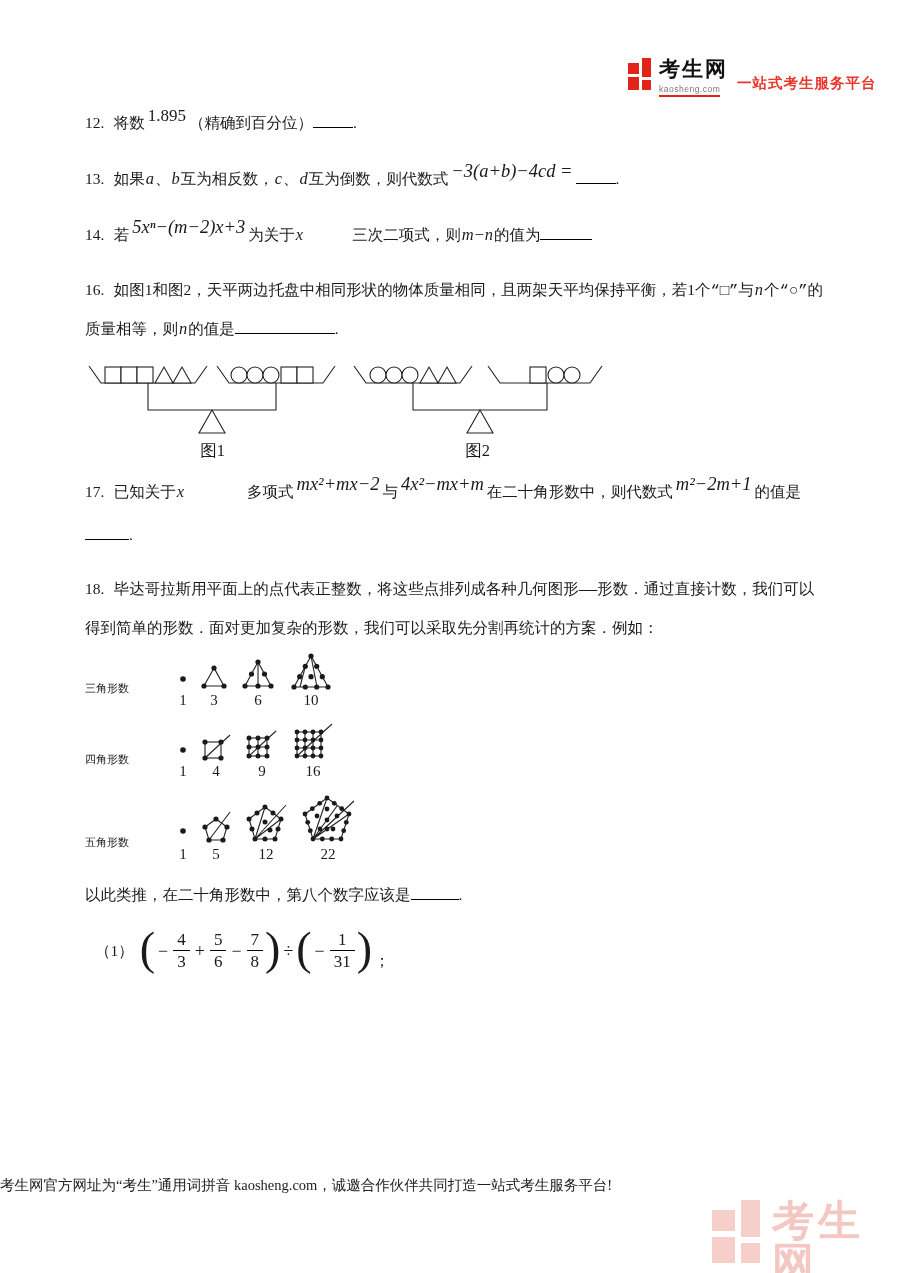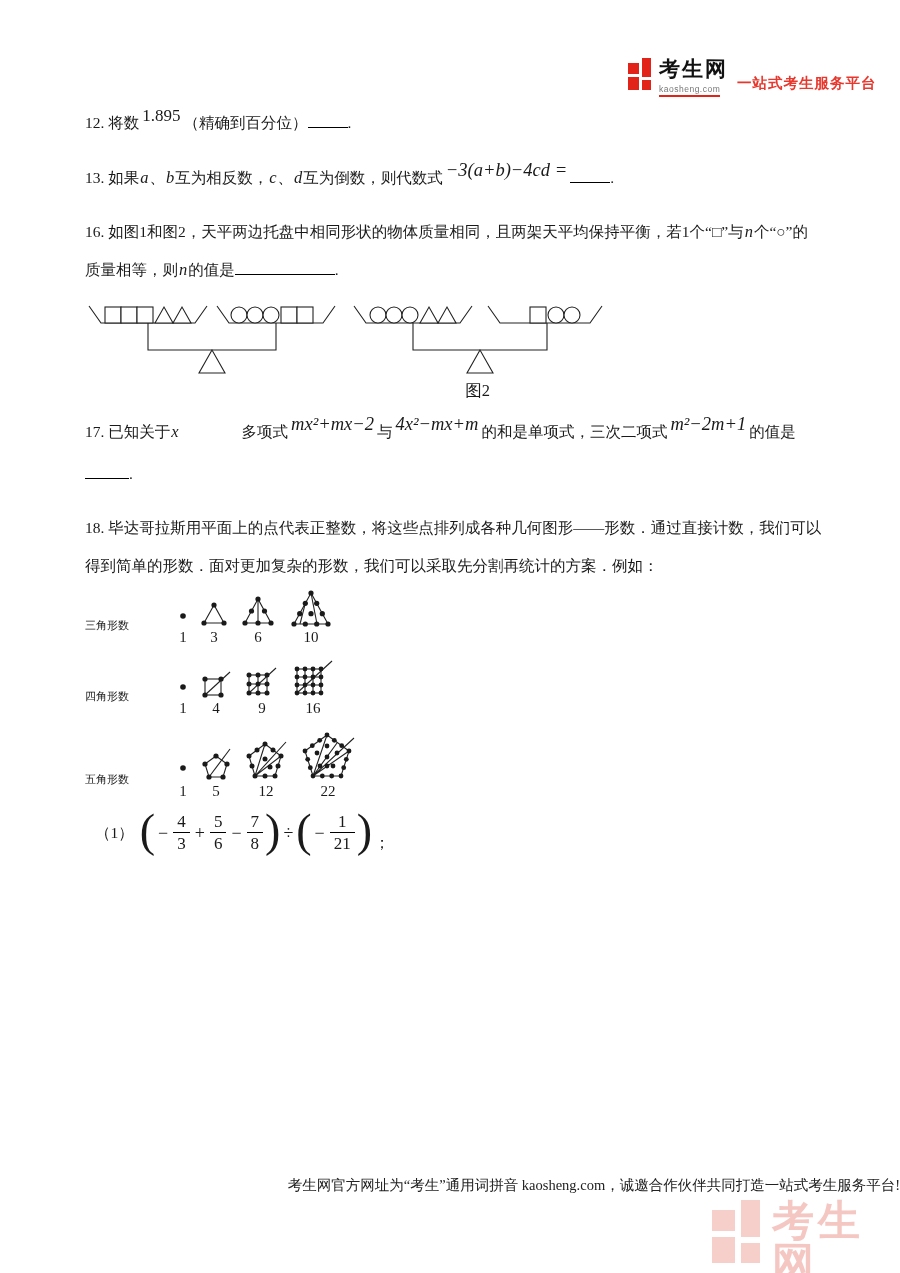--- a/index.html
+++ b/index.html
@@ -21,21 +21,21 @@
   .logo-domain{font-family:"Liberation Sans","DejaVu Sans",sans-serif;font-size:8.5px;
                color:#777;margin-top:3px;letter-spacing:.5px;border-bottom:2px solid #e2231a;
                display:inline-block;padding-bottom:1px;}
   .tagline{font-family:"Liberation Sans","DejaVu Sans",sans-serif;color:#e8372c;
            font-size:14.5px;font-weight:bold;margin-left:9px;margin-bottom:4px;letter-spacing:1px;}
 
   
   .content{position:absolute;left:85px;top:104px;width:738px;}
   .q{font-size:15.5px;line-height:38px;margin:0 0 16px 0;}
   .tight{margin-bottom:4px;}
-  .s-t{font-family:Liberation Serif, serif;}
+  .s-t{font-family:Liberation Mono, monospace;}
   .s-n{font-family:"Liberation Serif","DejaVu Serif",serif;}
   .s-m{font-family:"Liberation Serif","DejaVu Serif",serif;font-style:italic;
        font-size:16.5px;padding:0 1px;}
   .s-mup{font-family:"Liberation Serif","DejaVu Serif",serif;font-style:italic;
          font-size:18.5px;position:relative;top:-7px;padding:0 3px;}
   .s-bup{font-family:"Liberation Serif","DejaVu Serif",serif;
          font-size:17px;position:relative;top:-7px;padding:0 3px;}
   .s-blank{display:inline-block;border-bottom:1.4px solid #000;height:1em;vertical-align:baseline;}
   .s-gap{display:inline-block;}
 
@@ -64,21 +64,21 @@
         position:relative;top:-3px;}
   .frac{display:inline-block;text-align:center;vertical-align:middle;
         font-family:"Liberation Serif",serif;font-size:17px;line-height:1.12;margin:0 2px;
         position:relative;top:-1px;}
   .frac .fn{display:block;padding:0 4px 1px 4px;border-bottom:1.2px solid #000;}
   .frac .fd{display:block;padding:1px 4px 0 4px;}
   .op{font-family:"Liberation Serif",serif;font-size:18px;margin:0 3px;}
   .fend{font-size:16px;align-self:flex-end;margin-left:2px;}
 
   
-  .footer{position:absolute;top:1176px;left:0;width:100%;text-align:right;
+  .footer{position:absolute;top:1176px;left:0;width:100%;text-align:left;
           font-size:14.5px;color:#222;}
   .watermark{position:absolute;left:712px;top:1200px;display:flex;align-items:flex-start;}
   .wm-icon{position:relative;width:56px;height:66px;margin-right:8px;}
   .wm-icon i{position:absolute;background:#f6cfcb;}
   .wb1{left:0;top:10px;width:23px;height:21px;}
   .wb2{left:0;top:37px;width:23px;height:26px;}
   .wb3{left:29px;top:0;width:19px;height:37px;}
   .wb4{left:29px;top:43px;width:19px;height:20px;}
   .wm-text{line-height:1;}
   .wm-title{font-family:"Liberation Sans","DejaVu Sans",sans-serif;font-weight:bold;
@@ -105,20 +105,21 @@
         <div class="logo-domain">kaosheng.com</div>
       </div>
     </div>
     <div class="tagline">一站式考生服务平台</div>
   </div>
 
   <div class="content">
 
     <div class="q"><span class="s-n">12.</span><span class="s-t"> 将数</span><span class="s-bup">1.895</span><span class="s-t">（精确到百分位）</span><span class="s-blank" style="width: 40px;"></span><span class="s-n">.</span></div>
     <div class="q"><span class="s-n">13.</span><span class="s-t"> 如果</span><span class="s-m">a</span><span class="s-t">、</span><span class="s-m">b</span><span class="s-t">互为相反数，</span><span class="s-m">c</span><span class="s-t">、</span><span class="s-m">d</span><span class="s-t">互为倒数，则代数式</span><span class="s-mup">−3(a+b)−4cd =</span><span class="s-blank" style="width: 40px;"></span><span class="s-n">.</span></div>
+    <div class="q"><span class="s-n">14.</span><span class="s-t"> 若</span><span class="s-mup">5xⁿ−(m−2)x+3</span><span class="s-t">为关于</span><span class="s-m">x</span><span class="s-gap" style="width: 48px;"></span><span class="s-t">三次二项式，则</span><span class="s-m">m−n</span><span class="s-t">的值为</span><span class="s-blank" style="width: 52px;"></span></div>
     <div class="q tight"><span class="s-n">16.</span><span class="s-t"> 如图</span><span class="s-n">1</span><span class="s-t">和图</span><span class="s-n">2</span><span class="s-t">，天平两边托盘中相同形状的物体质量相同，且两架天平均保持平衡，若</span><span class="s-n">1</span><span class="s-t">个“□”与</span><span class="s-m">n</span><span class="s-t">个“○”的质量相等，则</span><span class="s-m">n</span><span class="s-t">的值是</span><span class="s-blank" style="width: 100px;"></span><span class="s-n">.</span></div>
 
     <div class="figure-balances">
       <div class="balance">
         <svg width="255" height="86" viewBox="0 0 255 86">
 
           <path class="ln" d="M4,13 L16,30 H110 L122,13"></path>
           <rect class="shp" x="20" y="14" width="16" height="16"></rect>
           <rect class="shp" x="36" y="14" width="16" height="16"></rect>
           <rect class="shp" x="52" y="14" width="16" height="16"></rect>
@@ -128,20 +129,21 @@
           <path class="ln" d="M132,13 L144,30 H238 L250,13"></path>
           <circle class="shp" cx="154" cy="22" r="8"></circle>
           <circle class="shp" cx="170" cy="22" r="8"></circle>
           <circle class="shp" cx="186" cy="22" r="8"></circle>
           <rect class="shp" x="196" y="14" width="16" height="16"></rect>
           <rect class="shp" x="212" y="14" width="16" height="16"></rect>
 
           <path class="ln" d="M63,30 V57 H191 V30"></path>
           <path class="shp" d="M127,57 L114,80 H140 Z"></path>
         </svg>
+        <div class="figlabel">图1</div>
       </div>
       <div class="balance">
         <svg width="255" height="86" viewBox="0 0 255 86">
 
           <path class="ln" d="M4,13 L16,30 H110 L122,13"></path>
           <circle class="shp" cx="28" cy="22" r="8"></circle>
           <circle class="shp" cx="44" cy="22" r="8"></circle>
           <circle class="shp" cx="60" cy="22" r="8"></circle>
           <path class="shp" d="M70,30 L79,14 L88,30 Z"></path>
           <path class="shp" d="M88,30 L97,14 L106,30 Z"></path>
@@ -151,21 +153,21 @@
           <circle class="shp" cx="206" cy="22" r="8"></circle>
           <circle class="shp" cx="222" cy="22" r="8"></circle>
 
           <path class="ln" d="M63,30 V57 H197 V30"></path>
           <path class="shp" d="M130,57 L117,80 H143 Z"></path>
         </svg>
         <div class="figlabel">图2</div>
       </div>
     </div>
 
-    <div class="q tight"><span class="s-n">17.</span><span class="s-t"> 已知关于</span><span class="s-m">x</span><span class="s-gap" style="width: 62px;"></span><span class="s-t">多项式</span><span class="s-mup">mx²+mx−2</span><span class="s-t">与</span><span class="s-mup">4x²−mx+m</span><span class="s-t">的和是单项式，三次二项式</span><span class="s-mup">m²−2m+1</span><span class="s-t">的值是</span></div>
+    <div class="q tight"><span class="s-n">17.</span><span class="s-t"> 已知关于</span><span class="s-m">x</span><span class="s-gap" style="width: 62px;"></span><span class="s-t">多项式</span><span class="s-mup">mx²+mx−2</span><span class="s-t">与</span><span class="s-mup">4x²−mx+m</span><span class="s-t">在二十角形数中，则代数式</span><span class="s-mup">m²−2m+1</span><span class="s-t">的值是</span></div>
     <div class="q"><span class="s-blank" style="width: 44px;"></span><span class="s-n">.</span></div>
     <div class="q tight"><span class="s-n">18.</span><span class="s-t"> 毕达哥拉斯用平面上的点代表正整数，将这些点排列成各种几何图形——形数．通过直接计数，我们可以得到简单的形数．面对更加复杂的形数，我们可以采取先分割再统计的方案．例如：</span></div>
 
     <div class="figurate">
 
       <div class="figrow">
         <span class="rowlabel">三角形数</span>
         <div class="fig-cell">
           <svg width="12" height="30" viewBox="0 0 12 30">
               <circle class="dot" cx="6" cy="18" r="2.8"></circle>
@@ -340,20 +342,21 @@
               <circle class="dot" cx="21" cy="36" r="2.4"></circle>
               <circle class="dot" cx="18" cy="23" r="2.4"></circle>
             <circle class="dot" cx="28" cy="27" r="2.4"></circle>
               <circle class="dot" cx="28" cy="36" r="2.4"></circle>
           </svg>
           <div class="fignum">22</div>
         </div>
       </div>
     </div>
 
+    <div class="q"><span class="s-t">以此类推，在二十角形数中，第八个数字应该是</span><span class="s-blank" style="width: 48px;"></span><span class="s-n">.</span></div>
 
 
 
     <div class="formula-line">
       <span class="fitem">（1）</span>
       <span class="bigp">(</span>
       <span class="op">−</span>
       <span class="frac">
         <span class="fn">4</span>
         <span class="fd">3</span>
@@ -367,21 +370,21 @@
       <span class="frac">
         <span class="fn">7</span>
         <span class="fd">8</span>
       </span>
       <span class="bigp">)</span>
       <span class="op">÷</span>
       <span class="bigp">(</span>
       <span class="op">−</span>
       <span class="frac">
         <span class="fn">1</span>
-        <span class="fd">21</span>
+        <span class="fd">31</span>
       </span>
       <span class="bigp">)</span>
       <span class="fend">；</span>
     </div>
 
   </div>
 
   <div class="footer">考生网官方网址为“考生”通用词拼音 kaosheng.com，诚邀合作伙伴共同打造一站式考生服务平台!</div>
 
   <div class="watermark">

